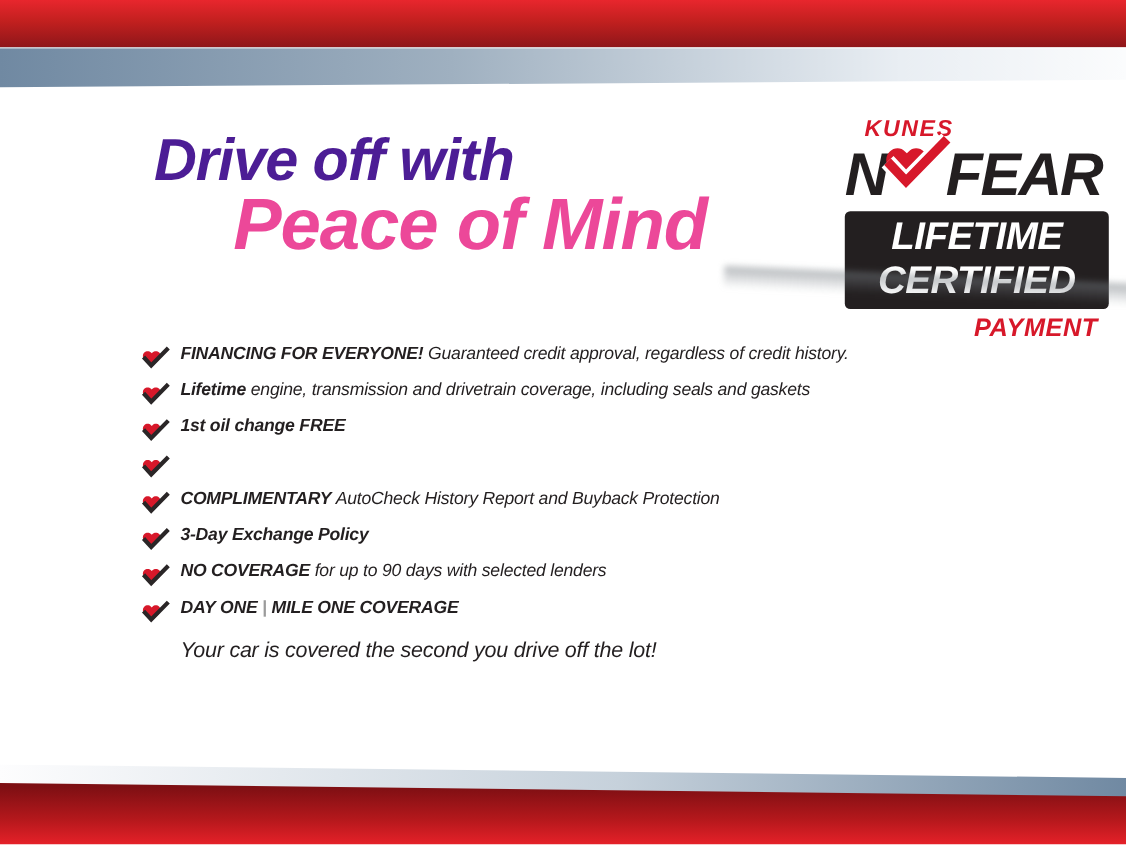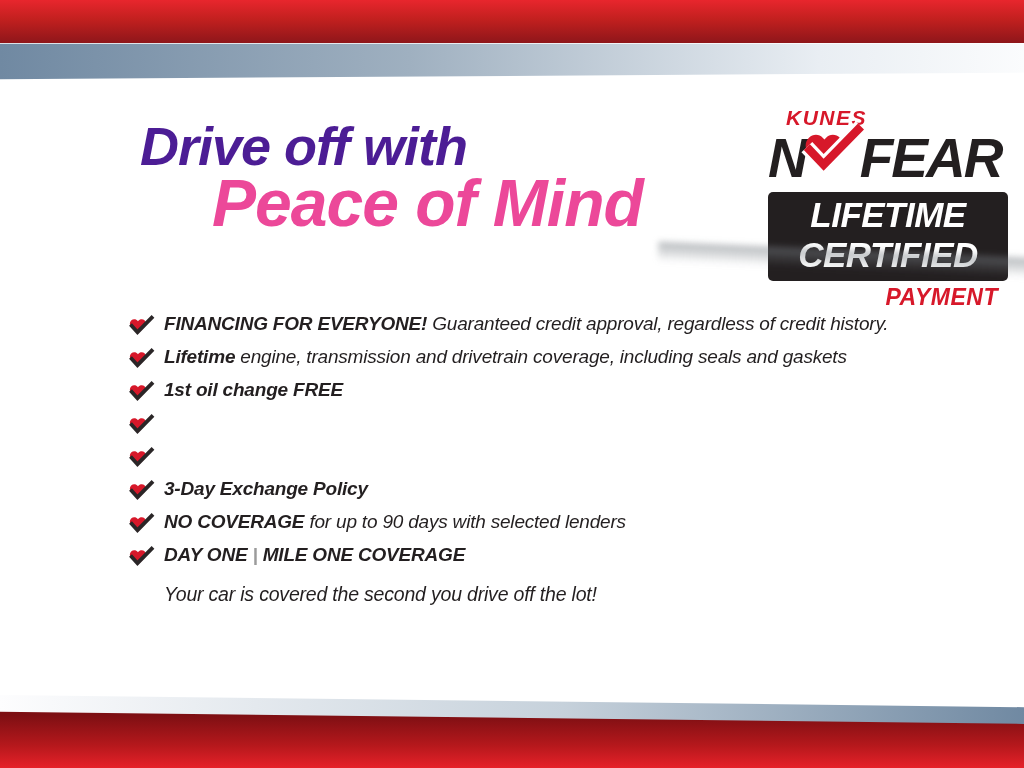--- a/index.html
+++ b/index.html
@@ -39,21 +39,21 @@
   
   .swoosh{
     position:absolute; top:250px; right:-14px; width:380px; height:20px;
     background:linear-gradient(to bottom,rgba(120,126,132,0.55),rgba(255,255,255,0));
     transform:rotate(2.5deg); filter:blur(3px);
   }
   
   .benefits{ position:absolute; top:313px; left:128px; width:870px; color:#231f20; }
   .benefit-item{ display:flex; align-items:flex-start; margin-bottom:9px; }
   .benefit-icon{ width:27px; height:23px; flex:0 0 27px; margin-right:9px; margin-top:1px; }
-  .benefit-text{ font-size:19px; font-style:italic; line-height:1.18; letter-spacing:-0.2px; white-space:nowrap; }
+  .benefit-text{ font-size:16px; font-style:italic; line-height:1.18; letter-spacing:-0.2px; white-space:nowrap; }
   .seg-bold{ font-weight:700; }
   .seg-regular{ font-weight:400; }
   .seg-separator{ font-weight:700; color:#9b9b9b; }
   .benefit-subtext{ font-size:19.5px; font-style:italic; font-weight:400; margin-top:17px; letter-spacing:-0.2px; }
   
   .footer{ position:absolute; left:0; bottom:0; width:100%; height:76px; }
   .footer-stripe{
     position:absolute; inset:0;
     background:linear-gradient(to right,#fdfdfe 0%,#c6d1db 55%,#7089a2 100%);
     clip-path:polygon(0 4%,100% 20%,100% 43%,0 27%);
@@ -128,20 +128,23 @@
         <svg class="benefit-icon" viewBox="0 0 28 24" aria-hidden="true">
     <path fill="#d7182a" d="M10.3 20.5 L3.2 13.4 C1.4 11.5 1.4 8.6 3.2 6.8 C5 5 7.9 5 9.6 6.8 L10.3 7.5 L11 6.8 C12.7 5 15.6 5 17.4 6.8 C19.2 8.6 19.2 11.5 17.4 13.4 Z"></path>
     <path fill="none" stroke="#2a2627" stroke-width="4" d="M2.5 11 L9.8 19 L26 2.5"></path>
   </svg>
       </div>
       <div class="benefit-item">
         <svg class="benefit-icon" viewBox="0 0 28 24" aria-hidden="true">
     <path fill="#d7182a" d="M10.3 20.5 L3.2 13.4 C1.4 11.5 1.4 8.6 3.2 6.8 C5 5 7.9 5 9.6 6.8 L10.3 7.5 L11 6.8 C12.7 5 15.6 5 17.4 6.8 C19.2 8.6 19.2 11.5 17.4 13.4 Z"></path>
     <path fill="none" stroke="#2a2627" stroke-width="4" d="M2.5 11 L9.8 19 L26 2.5"></path>
   </svg>
+        <div>
+          <div class="benefit-text"><span class="seg-bold">COMPLIMENTARY </span><span class="seg-regular">AutoCheck History Report and Buyback Protection</span></div>
+        </div>
       </div>
       <div class="benefit-item">
         <svg class="benefit-icon" viewBox="0 0 28 24" aria-hidden="true">
     <path fill="#d7182a" d="M10.3 20.5 L3.2 13.4 C1.4 11.5 1.4 8.6 3.2 6.8 C5 5 7.9 5 9.6 6.8 L10.3 7.5 L11 6.8 C12.7 5 15.6 5 17.4 6.8 C19.2 8.6 19.2 11.5 17.4 13.4 Z"></path>
     <path fill="none" stroke="#2a2627" stroke-width="4" d="M2.5 11 L9.8 19 L26 2.5"></path>
   </svg>
         <div>
           <div class="benefit-text"><span class="seg-bold">3-Day Exchange Policy</span></div>
         </div>
       </div>

